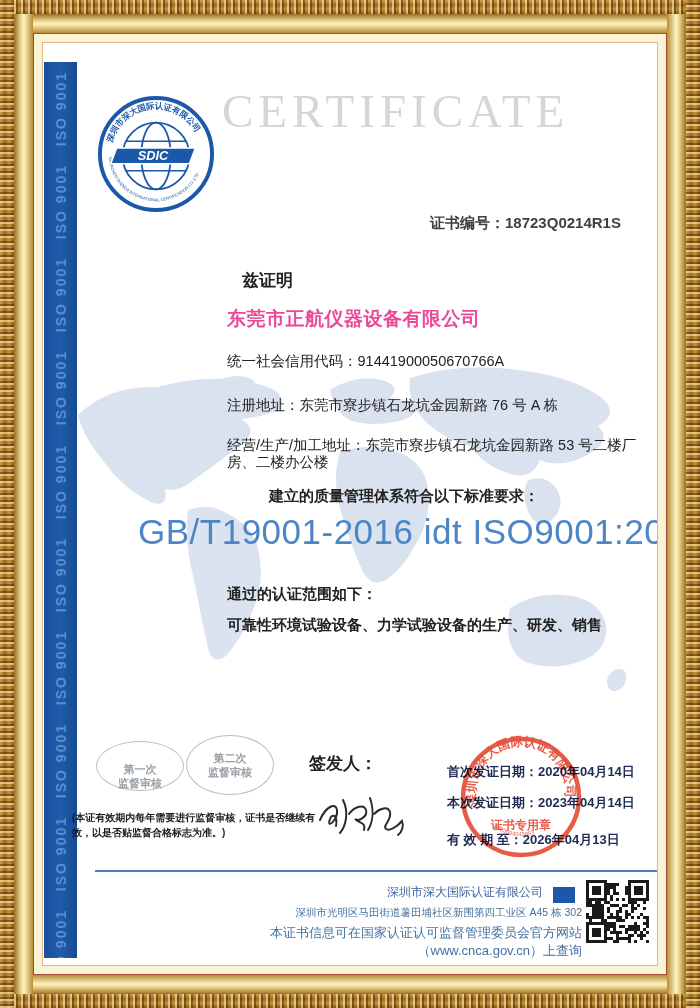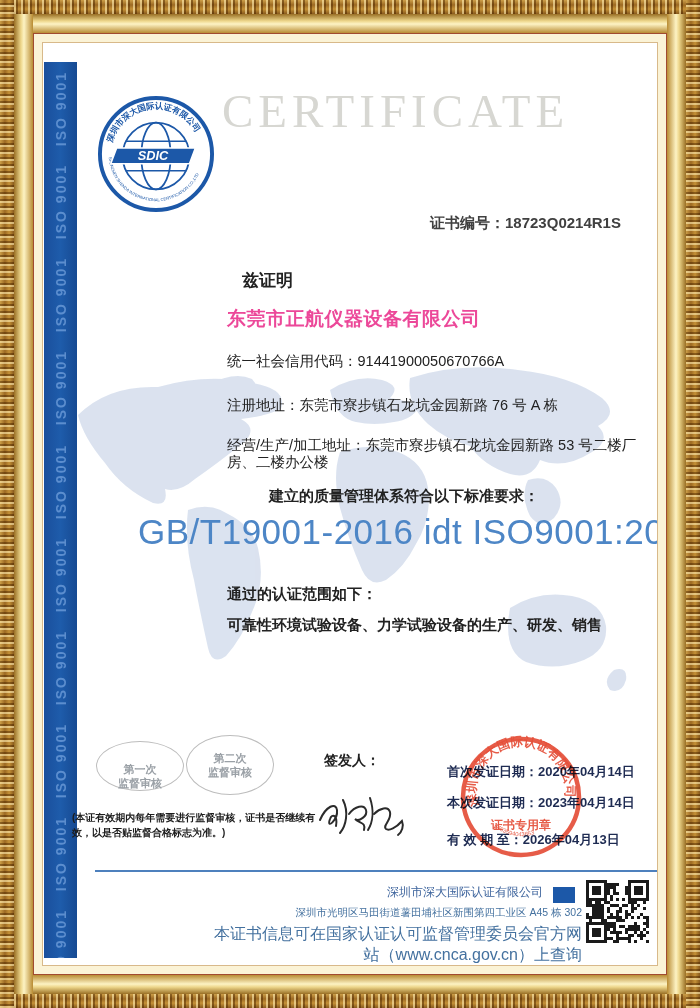--- a/index.html
+++ b/index.html
@@ -66,34 +66,34 @@
 
   
   .oval{position:absolute;border:1.5px solid #bdbdbd;border-radius:50%;z-index:6;
     display:flex;flex-direction:column;justify-content:center;align-items:center;
     font-size:11px;font-weight:bold;color:#9aa0a6;line-height:14px;background:transparent;}
   .oval1{left:96px;top:741px;width:86px;height:48px;justify-content:flex-end;}
   .oval2{left:186px;top:735px;width:86px;height:58px;}
   .note{left:72px;top:810px;width:250px;font-size:10px;font-weight:bold;line-height:15px;color:#1d1d1d;}
 
   
-  .issuer{left:324px;top:752px;font-size:14px;font-weight:bold;}
+  .issuer{left:309px;top:752px;font-size:17px;font-weight:bold;}
   .signature{position:absolute;left:316px;top:788px;width:92px;height:54px;z-index:7;}
   .dateline{position:absolute;left:447px;font-size:13px;font-weight:bold;color:#1e2b52;z-index:6;white-space:nowrap;}
   .d1{top:750px;}.d2{top:781px;}.d3{top:811px;margin-top:20px;}
   .stamp{position:absolute;left:459px;top:735px;width:124px;height:124px;z-index:8;
     mix-blend-mode:multiply;opacity:.9;}
 
   
   .divider{position:absolute;left:95px;top:870px;width:562px;height:2px;background:var(--divider-blue,#4d80bd);z-index:6;}
   .f-company{position:absolute;left:343px;top:884px;width:200px;text-align:right;font-size:12px;
     color:#3c639c;z-index:6;white-space:nowrap;}
   .f-square{position:absolute;left:553px;top:887px;width:22px;height:16px;background:var(--brand-blue,#1c58a8);z-index:6;}
   .f-addr{position:absolute;left:228px;top:906px;width:354px;text-align:right;font-size:10.5px;color:#44719f;z-index:6;}
-  .f-query{position:absolute;left:208px;top:924px;width:374px;text-align:right;font-size:16px;color:#44719f;z-index:6;}
+  .f-query{position:absolute;left:208px;top:924px;width:374px;text-align:right;font-size:13px;color:#44719f;z-index:6;}
   .qr{position:absolute;left:586px;top:880px;width:63px;height:63px;z-index:6;background:#fff;}
 </style>
 </head>
 <body>
 
 <div class="cert" style="--brand-blue: #1c58a8; --title-blue: #2a66b0; --std-blue: #4d86c6; --divider-blue: #4d80bd;">
 
   <div class="fo fo-h fo-top"></div>
   <div class="fo fo-h fo-bottom"></div>
   <div class="fo fo-v fo-left"></div>

